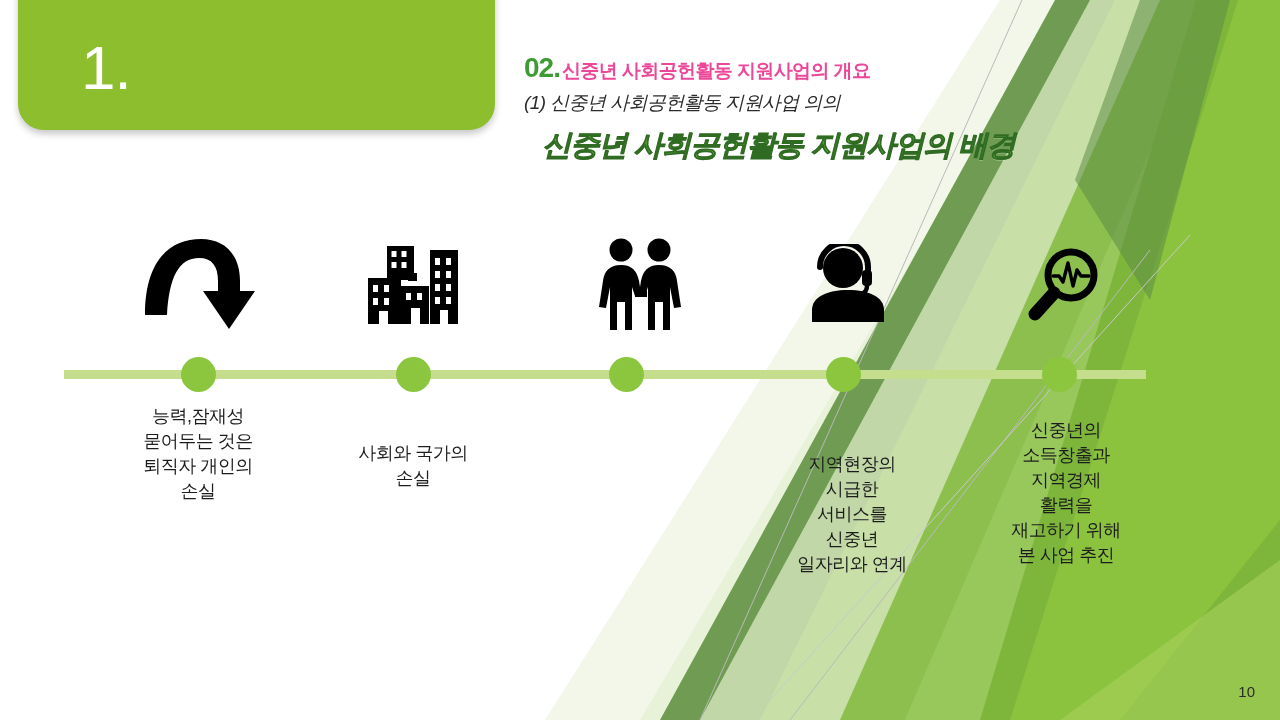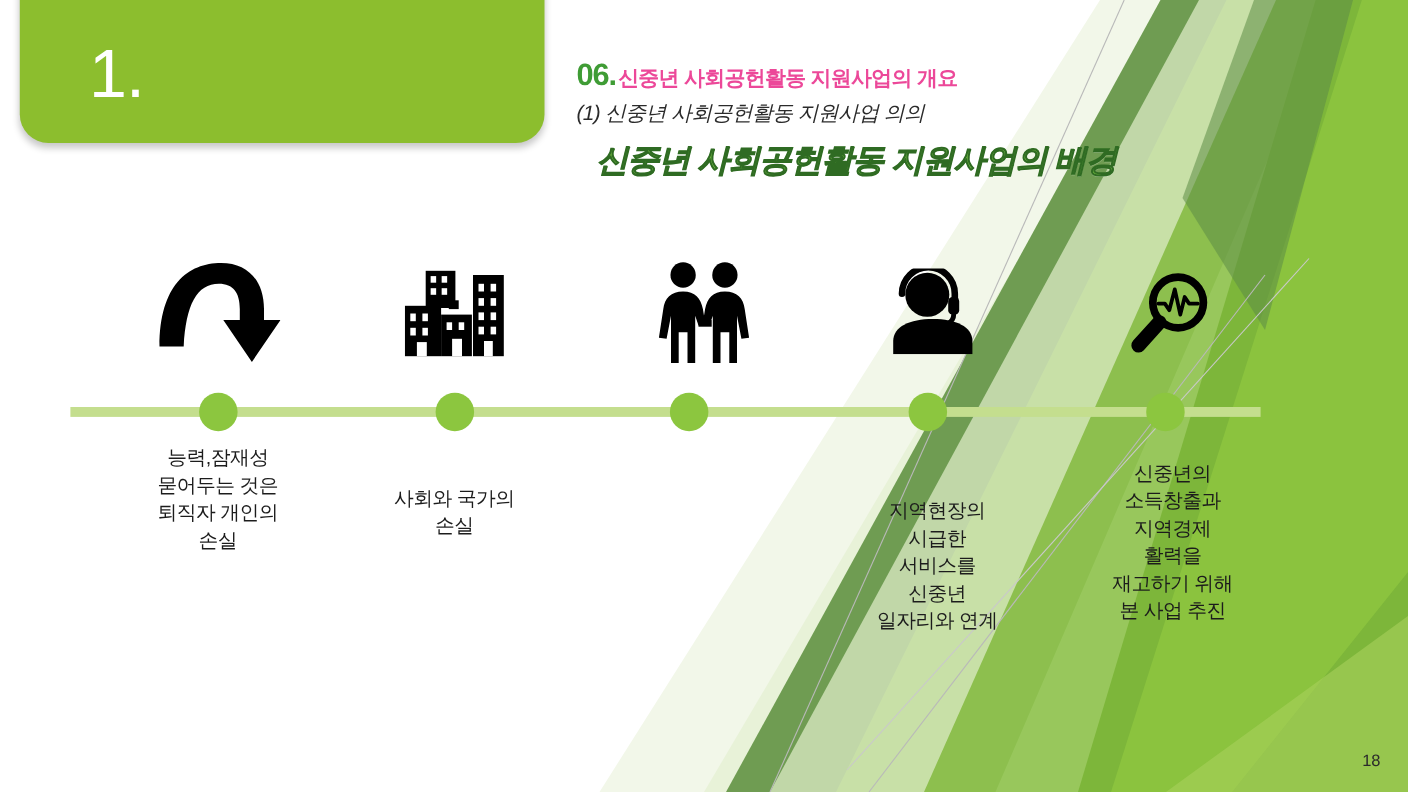--- a/index.html
+++ b/index.html
@@ -130,21 +130,21 @@
   </svg>
 
   <div id="header-box">
     <div id="header-inner">
       <div id="header-number">1.</div>
     </div>
   </div>
 
   <div id="topic-block">
     <div id="topic-line1">
-      <span id="topic-num">06.</span>
+      <span id="topic-num">02.</span>
       <span id="topic-main">신중년 사회공헌활동 지원사업의 개요</span>
     </div>
     <div id="topic-sub">(1) 신중년 사회공헌활동 지원사업 의의</div>
     <div id="topic-headline">신중년 사회공헌활동 지원사업의 배경</div>
   </div>
 
   <div id="timeline-line"></div>
 
   <div class="tl-dot" style="left:181px;"></div>
   <div class="tl-dot" style="left:396px;"></div>
@@ -233,15 +233,15 @@
 서비스를
 신중년
 일자리와 연계</div>
   <div class="tl-label" style="left:961px;top:418px;width:210px;">신중년의
 소득창출과
 지역경제
 활력을
 재고하기 위해
 본 사업 추진</div>
 
-  <div id="page-number">18</div>
+  <div id="page-number">10</div>
 
 </div>
 
 </body></html>

